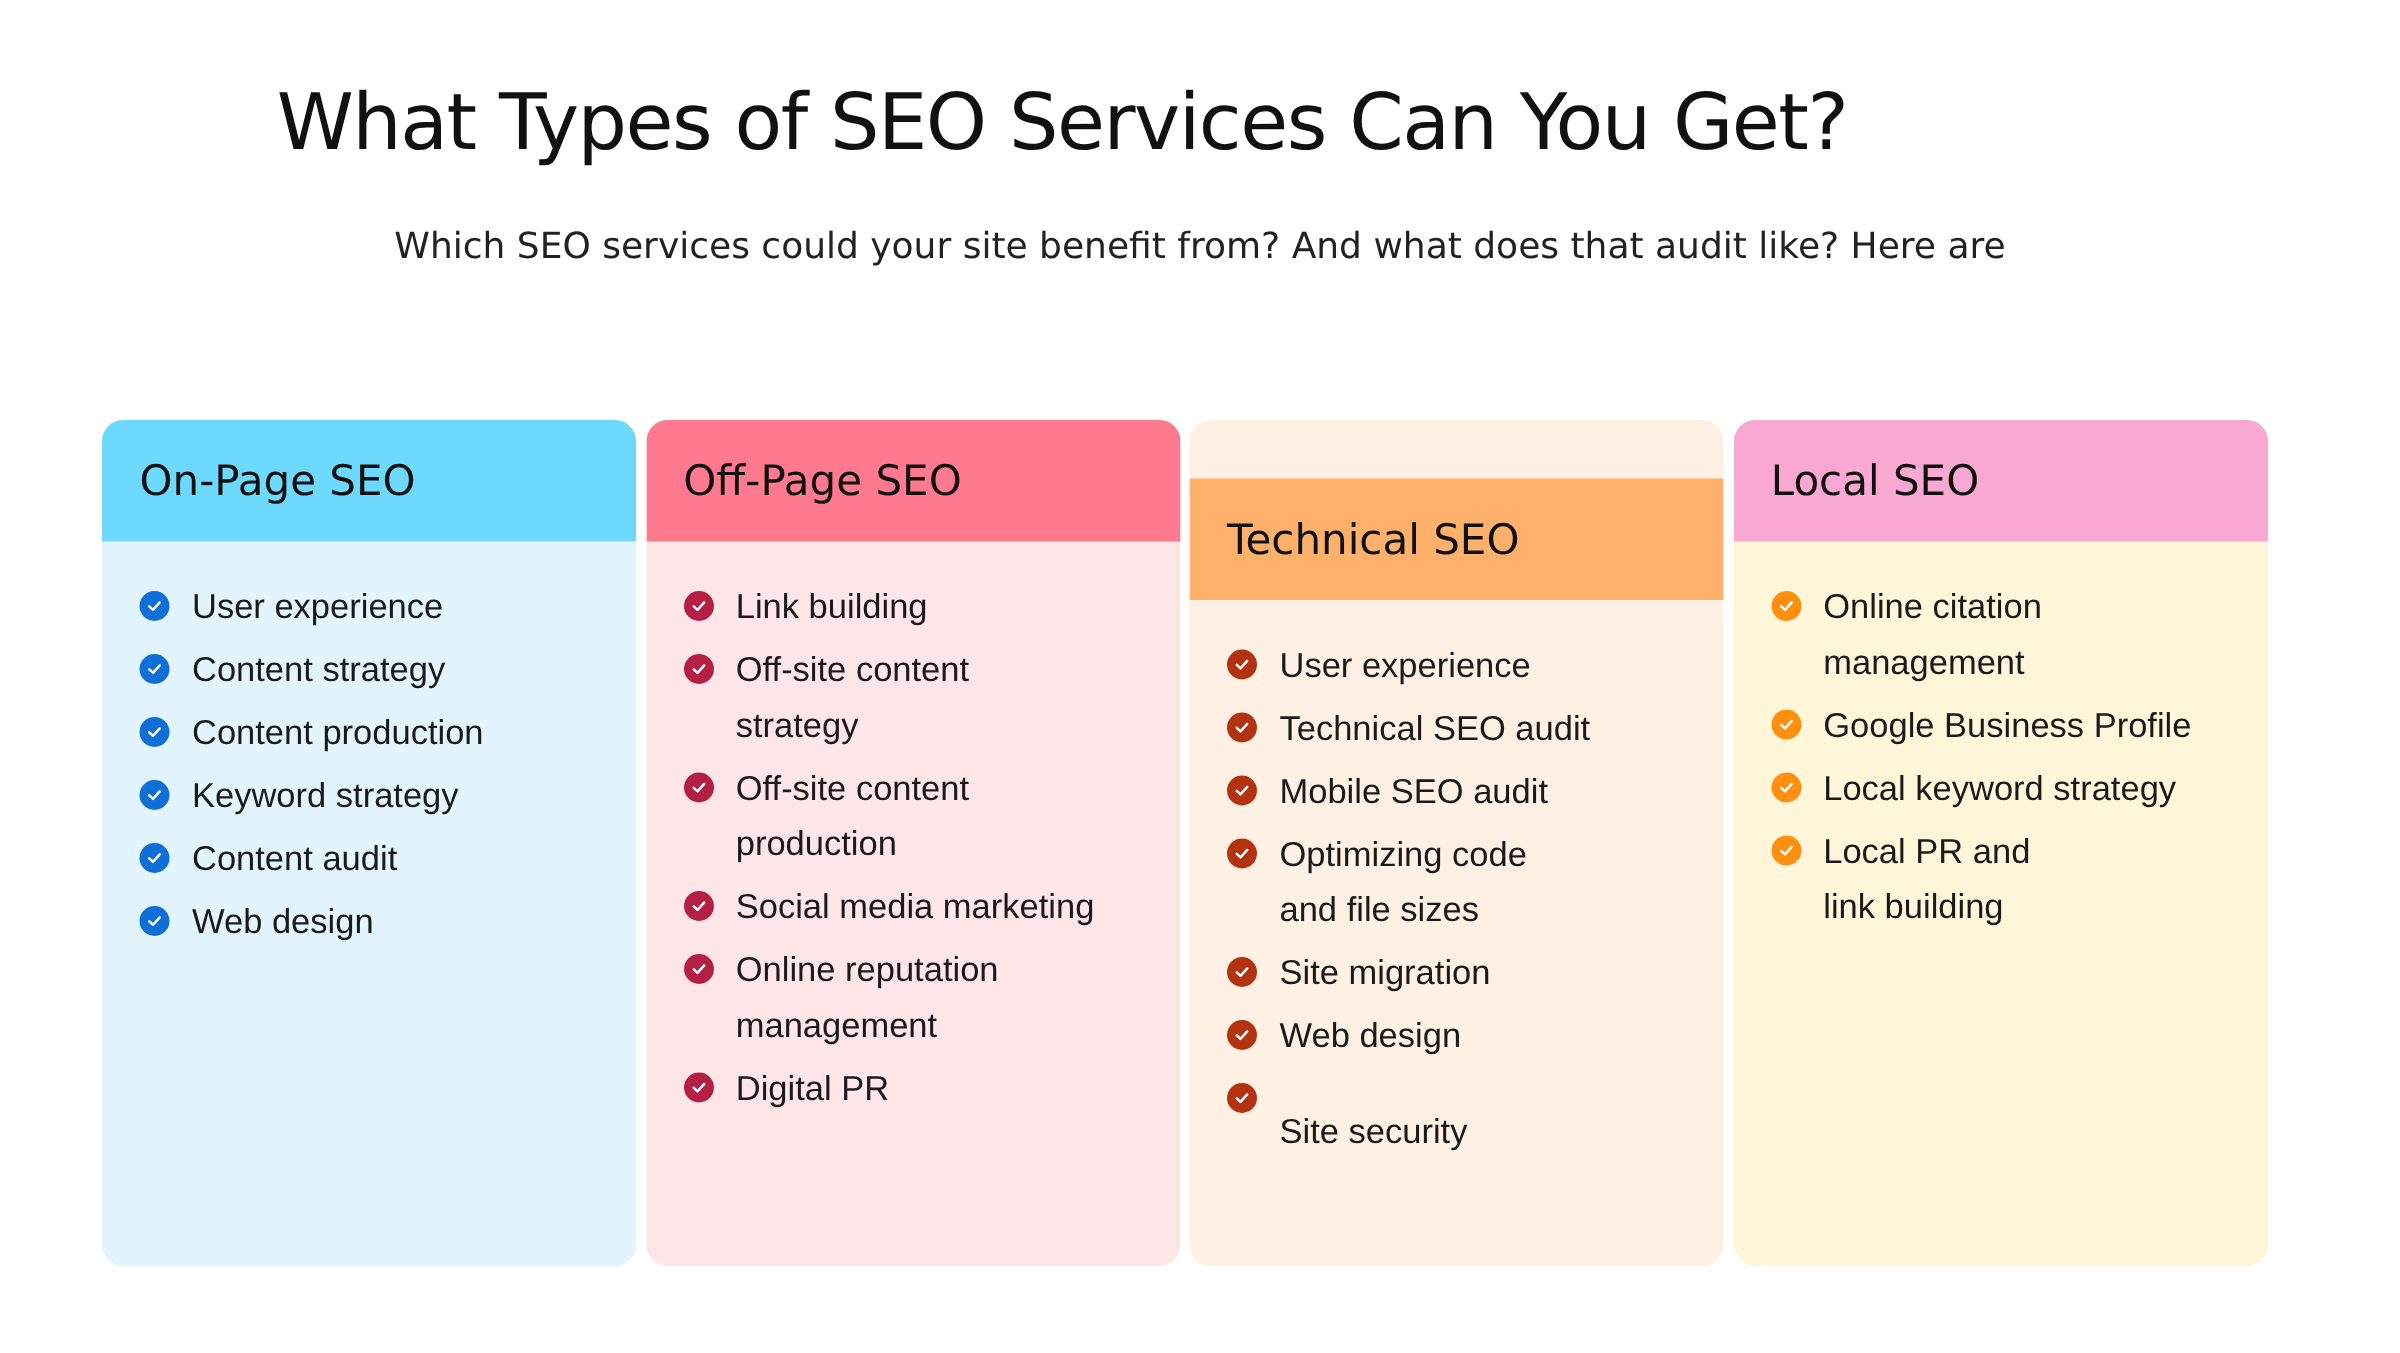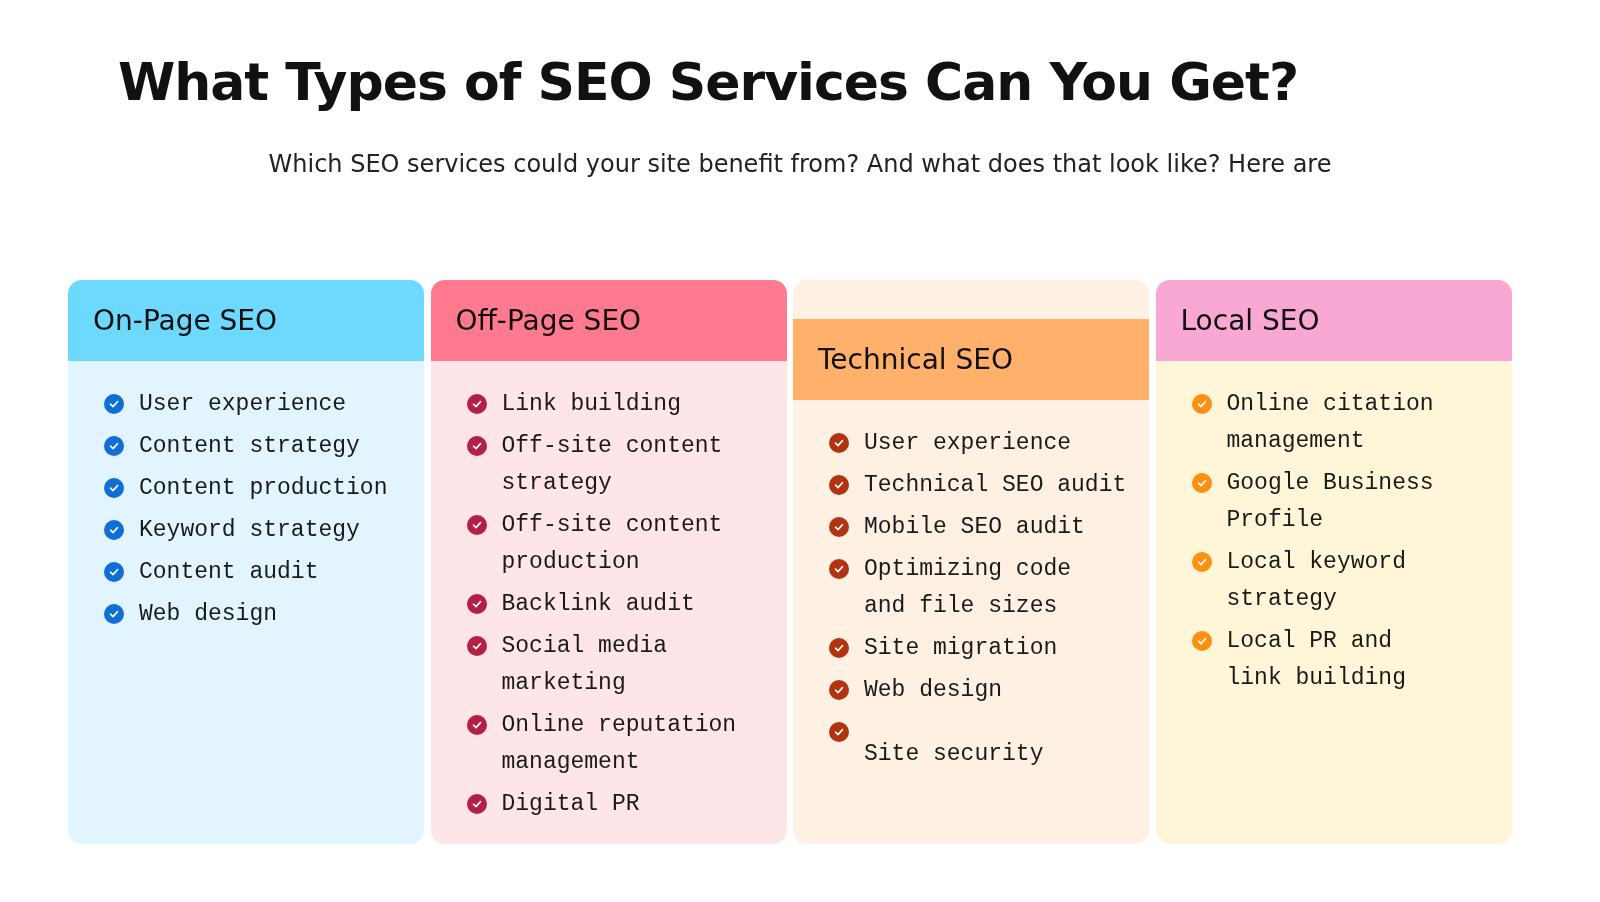--- a/index.html
+++ b/index.html
@@ -1,50 +1,50 @@
 <!DOCTYPE html>
 <html><head>
 <meta charset="utf-8">
 <style>
   * { box-sizing: border-box; margin: 0; padding: 0; }
   html, body { width: 1600px; height: 902px; background: #ffffff; overflow: hidden; }
   body { font-family: "Liberation Sans", "DejaVu Sans", sans-serif; color: #111; position: relative; }
   .title {
     position: absolute; top: 52px; left: 0; width: 1416px; text-align: center;
-    font-family: "DejaVu Sans", sans-serif; font-weight: bold; font-size: 52px; letter-spacing: -1px; color: #111;
+    font-family: "DejaVu Sans", sans-serif; font-weight: normal; font-size: 52px; letter-spacing: -1px; color: #111;
   }
   .subtitle {
     position: absolute; top: 146px; left: 200px; width: 1200px; text-align: center;
     font-family: "DejaVu Sans", sans-serif; font-size: 24px; line-height: 37px; color: #222;
   }
   .cards { position: absolute; top: 280px; left: 68px; width: 1474px; height: 532px; }
   .card {
     position: absolute; top: 0; width: 356px; height: 564px; border-radius: 14px; overflow: hidden;
   }
   .card-header {
     height: 81px; padding-left: 25px; display: flex; align-items: center;
     font-family: "DejaVu Sans", sans-serif; font-size: 28px; color: #111;
   }
-  .card-body { padding-top: 28px; padding-left: 36px; padding-right: 12px; font-family: Liberation Mono, monospace; }
+  .card-body { padding-top: 28px; padding-left: 25px; padding-right: 12px; }
   .item { display: flex; align-items: flex-start; margin-bottom: 8px; }
   .check {
     width: 20px; height: 20px; border-radius: 50%; flex: 0 0 20px; margin-top: 5px;
     display: flex; align-items: center; justify-content: center;
   }
   .check svg { width: 12px; height: 12px; }
   .item-label {
     margin-left: 15px; font-size: 23px; line-height: 37px; color: #1a1a1a; margin-top: -3px;
   }
 </style>
 </head>
 <body>
 
 <div class="title">What Types of SEO Services Can You Get?</div>
 <div class="subtitle">
-  <div>Which SEO services could your site benefit from? And what does that look like? Here are</div>
+  <div>Which SEO services could your site benefit from? And what does that audit like? Here are</div>
 </div>
 
 <div class="cards" id="cards">
     <div class="card" style="left: 0px; background: rgb(226, 245, 254);">
       <div class="card-header" style="background: rgb(109, 217, 254);">On-Page SEO</div>
       <div class="card-body">
         <div class="item">
           <span class="check" style="background: rgb(15, 111, 214);">
             <svg viewBox="0 0 12 12">
               <path d="M2.5 6.2 L5 8.6 L9.5 3.6" fill="none" stroke="#fff" stroke-width="1.6" stroke-linecap="round" stroke-linejoin="round"></path>
@@ -122,28 +122,20 @@
           </span>
           <span class="item-label" style="white-space: pre-line;">Off-site content
 production</span>
         </div>
         <div class="item">
           <span class="check" style="background: rgb(179, 31, 69);">
             <svg viewBox="0 0 12 12">
               <path d="M2.5 6.2 L5 8.6 L9.5 3.6" fill="none" stroke="#fff" stroke-width="1.6" stroke-linecap="round" stroke-linejoin="round"></path>
             </svg>
           </span>
-          <span class="item-label" style="white-space: pre-line;">Backlink audit</span>
-        </div>
-        <div class="item">
-          <span class="check" style="background: rgb(179, 31, 69);">
-            <svg viewBox="0 0 12 12">
-              <path d="M2.5 6.2 L5 8.6 L9.5 3.6" fill="none" stroke="#fff" stroke-width="1.6" stroke-linecap="round" stroke-linejoin="round"></path>
-            </svg>
-          </span>
           <span class="item-label" style="white-space: pre-line;">Social media marketing</span>
         </div>
         <div class="item">
           <span class="check" style="background: rgb(179, 31, 69);">
             <svg viewBox="0 0 12 12">
               <path d="M2.5 6.2 L5 8.6 L9.5 3.6" fill="none" stroke="#fff" stroke-width="1.6" stroke-linecap="round" stroke-linejoin="round"></path>
             </svg>
           </span>
           <span class="item-label" style="white-space: pre-line;">Online reputation
 management</span>

